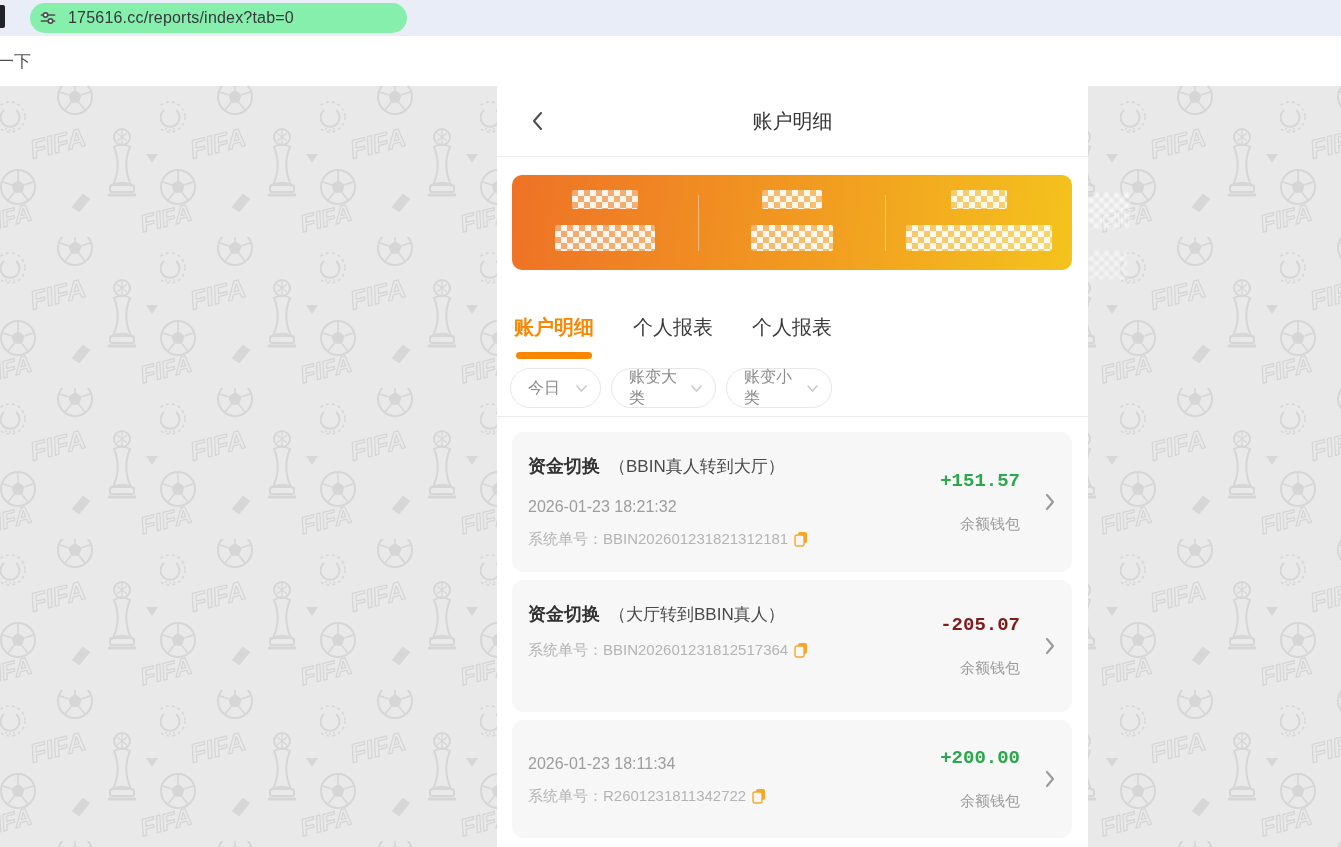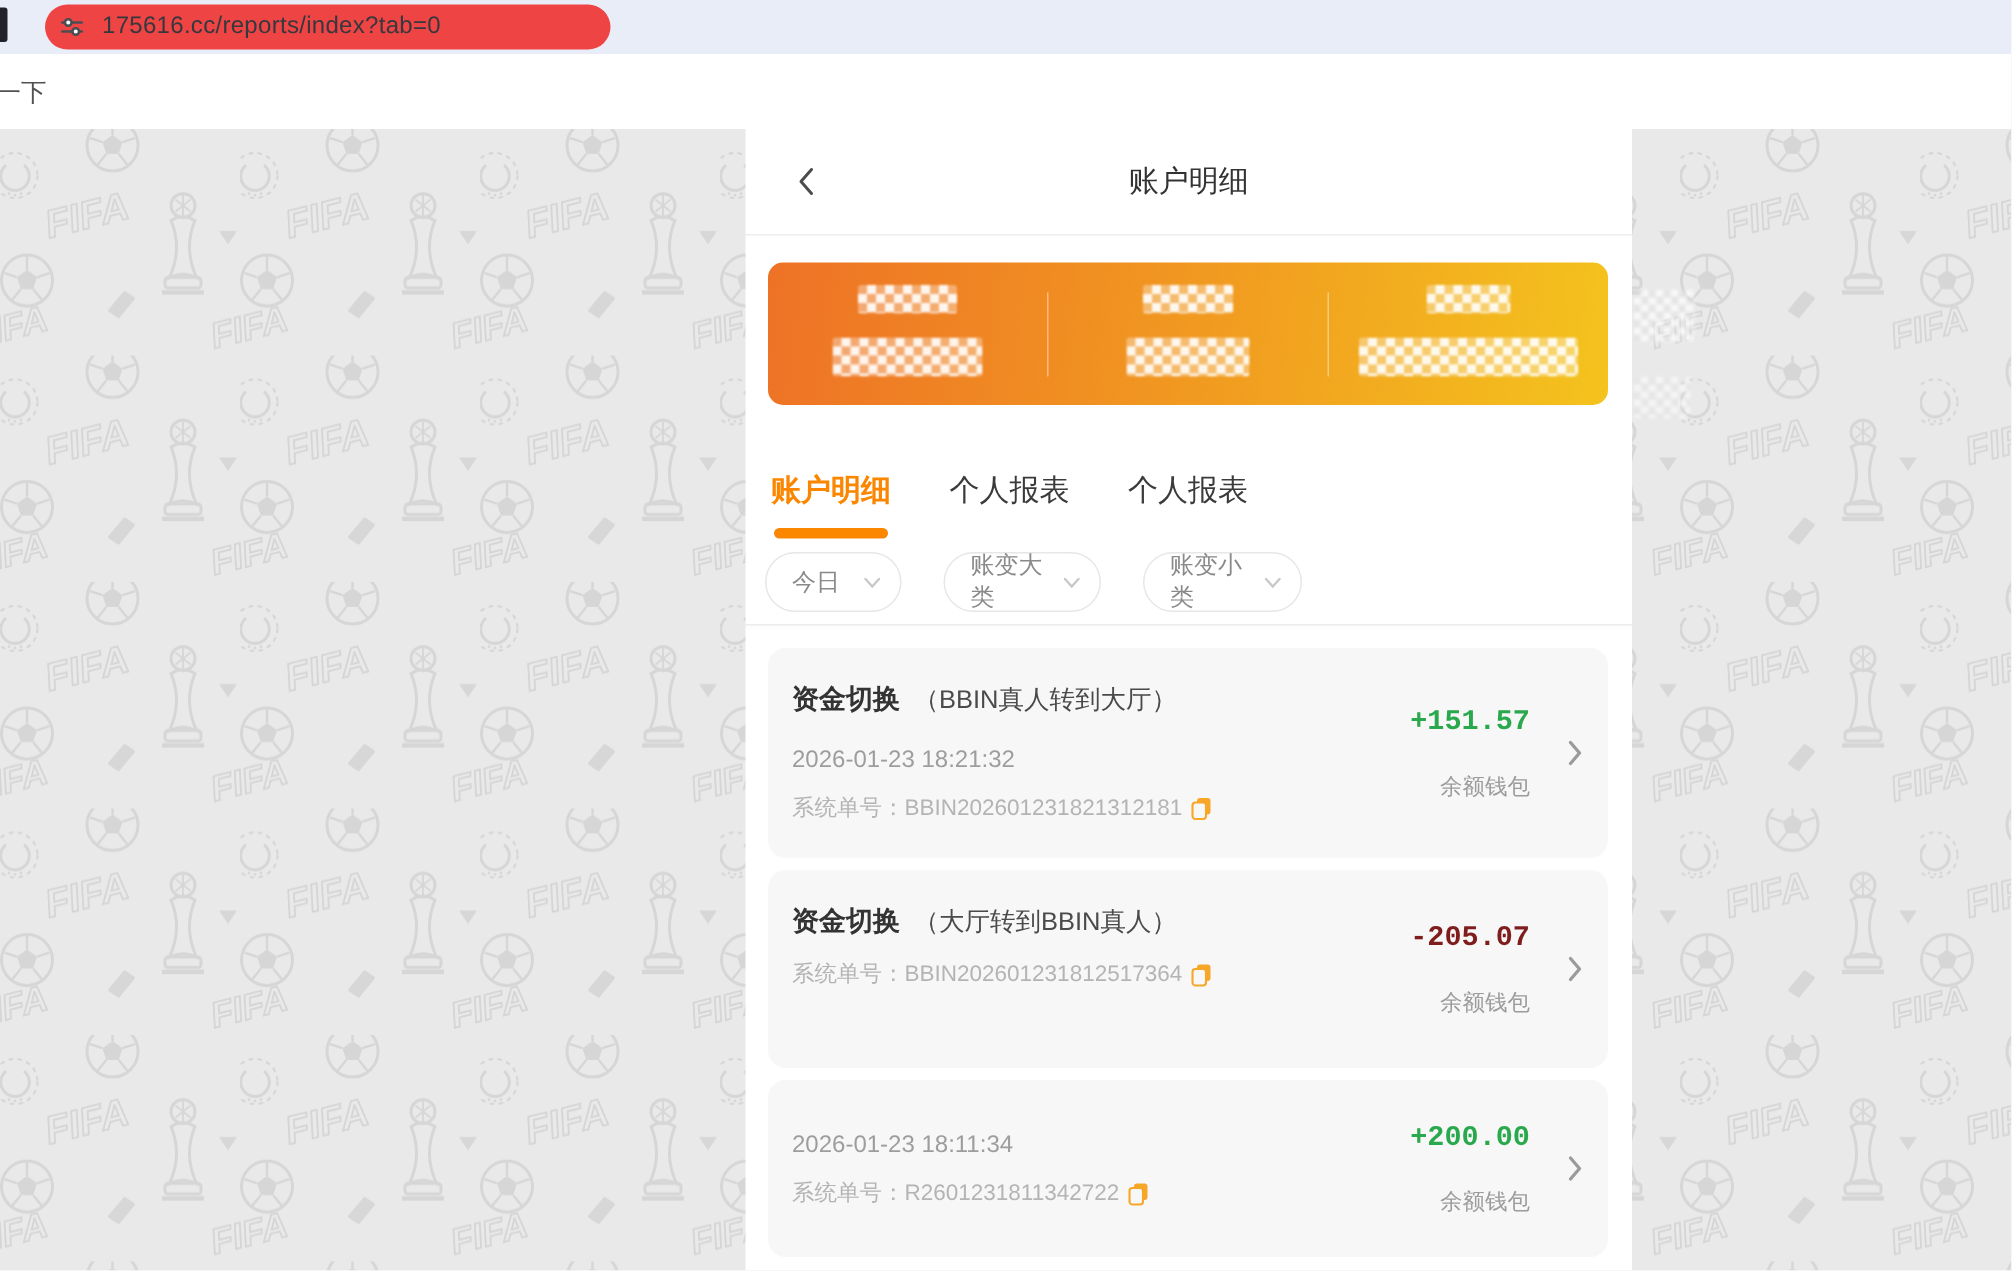--- a/index.html
+++ b/index.html
@@ -3,21 +3,21 @@
 <meta charset="utf-8">
 <style>
   * { margin:0; padding:0; box-sizing:border-box; }
   html,body { width:1341px; height:847px; }
   body { font-family:"Liberation Sans","DejaVu Sans",sans-serif; background:#fff; }
   .screen { position:relative; width:1341px; height:847px; overflow:hidden; background:#fff; }
 
   
   .browser-bar { position:absolute; left:0; top:0; width:100%; height:36px; background:#e9edf8; }
   .window-edge { position:absolute; left:0; top:5px; width:5px; height:23px; background:#22232a; border-radius:0 2px 2px 0; }
-  .omnibox { position:absolute; left:30px; top:3px; width:377px; height:30px; background:#ef4444; border-radius:15px;
+  .omnibox { position:absolute; left:30px; top:3px; width:377px; height:30px; background:#86efac; border-radius:15px;
              display:flex; align-items:center; padding:0 12px 0 9px; gap:11px; }
   .url-text { font-size:16px; color:#35383e; letter-spacing:.2px; white-space:nowrap; }
   .white-strip { position:absolute; left:0; top:36px; width:100%; height:50px; background:#fff; }
   .corner-text { position:absolute; left:-3px; top:14px; font-size:17px; color:#525252; }
 
   
   .bg { position:absolute; left:0; top:86px; width:1341px; height:761px; background:#e9e9e9; }
   .bg svg.pat { position:absolute; left:0; top:0; }
   .censor-spill { position:absolute; border-radius:2px; filter:blur(1px);
       background:repeating-conic-gradient(rgba(255,255,255,.85) 0% 25%, rgba(221,221,221,.45) 0% 50%); background-size:10px 10px; }
@@ -51,21 +51,21 @@
   .c3 .m-label { width:56px; } .c3 .m-value { width:146px; }
 
   
   .tabs { position:absolute; left:17px; top:227px; display:flex; gap:39px; }
   .tab { position:relative; font-size:20px; line-height:28px; color:#3b3b3b; padding-bottom:11px; cursor:pointer; }
   .tab.active { color:#fb8600; font-weight:700; }
   .tab.active::after { content:""; position:absolute; left:2px; right:2px; bottom:-7px; height:7px;
                        border-radius:4px; background:#fb8600; }
 
   
-  .filters { position:absolute; left:13px; top:282px; display:flex; gap:28px; }
+  .filters { position:absolute; left:13px; top:282px; display:flex; gap:10px; }
   .pill { height:40px; border:1px solid #e7e7e7; border-radius:20px; background:#fff;
           display:flex; align-items:center; justify-content:space-between; padding:0 13px 0 17px;
           font-size:16px; color:#8a8a8a; cursor:pointer; }
   .pill-date { width:91px; } .pill-major { width:105px; } .pill-minor { width:106px; }
 
   .section-divider { position:absolute; left:0; right:0; top:330px; height:1px; background:#ececec;
                      box-shadow:0 2px 3px rgba(0,0,0,.035); }
 
   
   .tx-list { position:absolute; left:15px; top:346px; width:560px; display:flex; flex-direction:column; gap:8px; }

